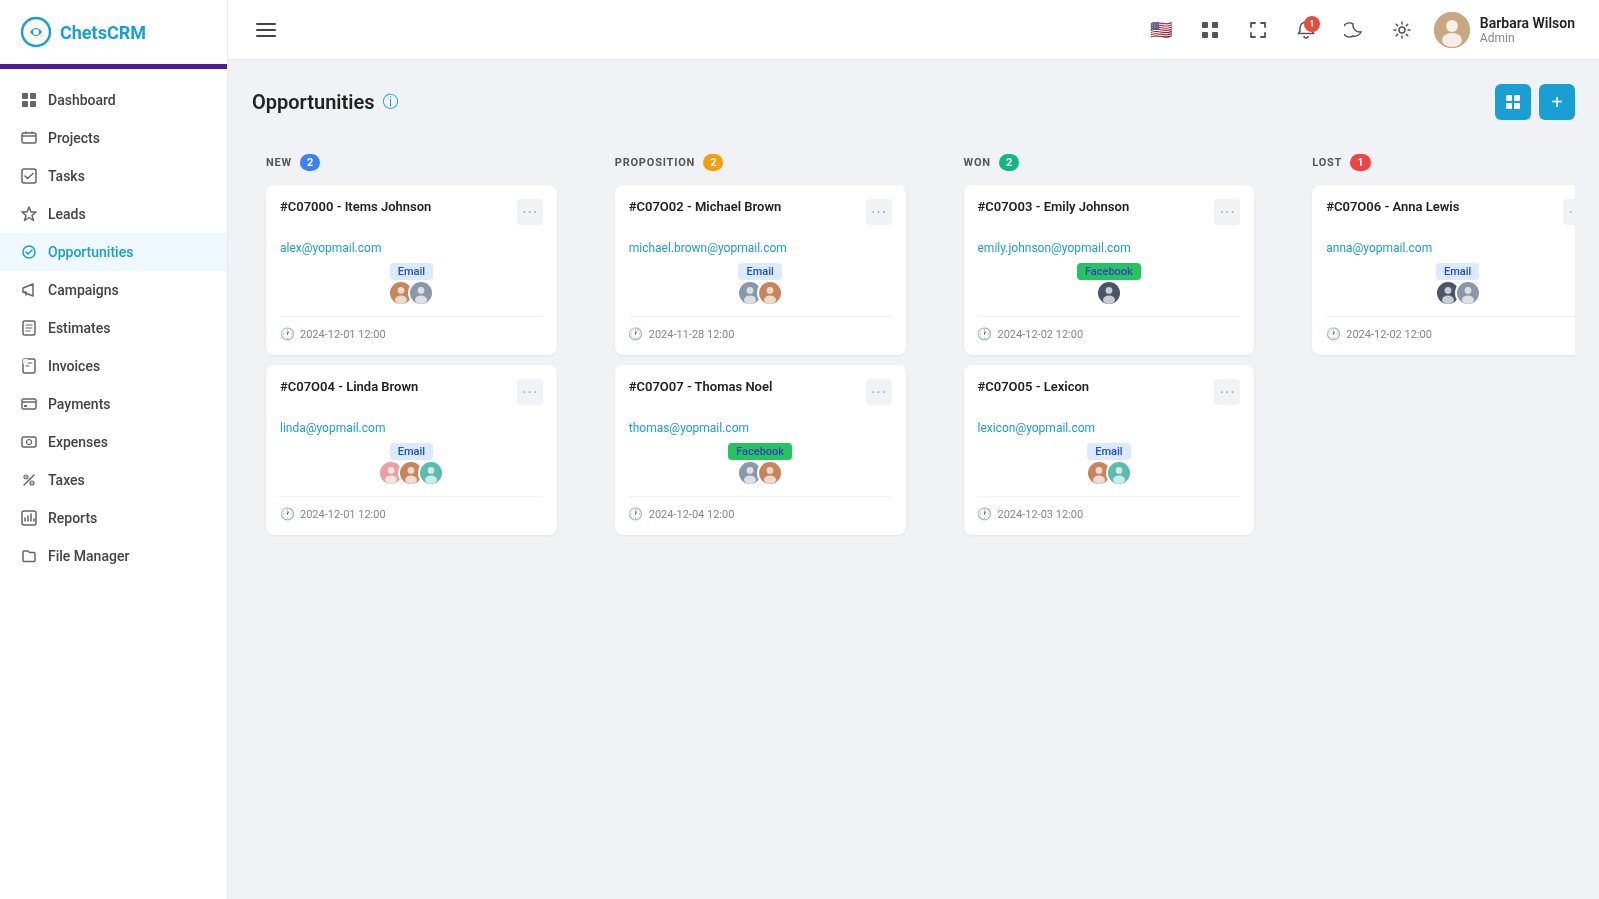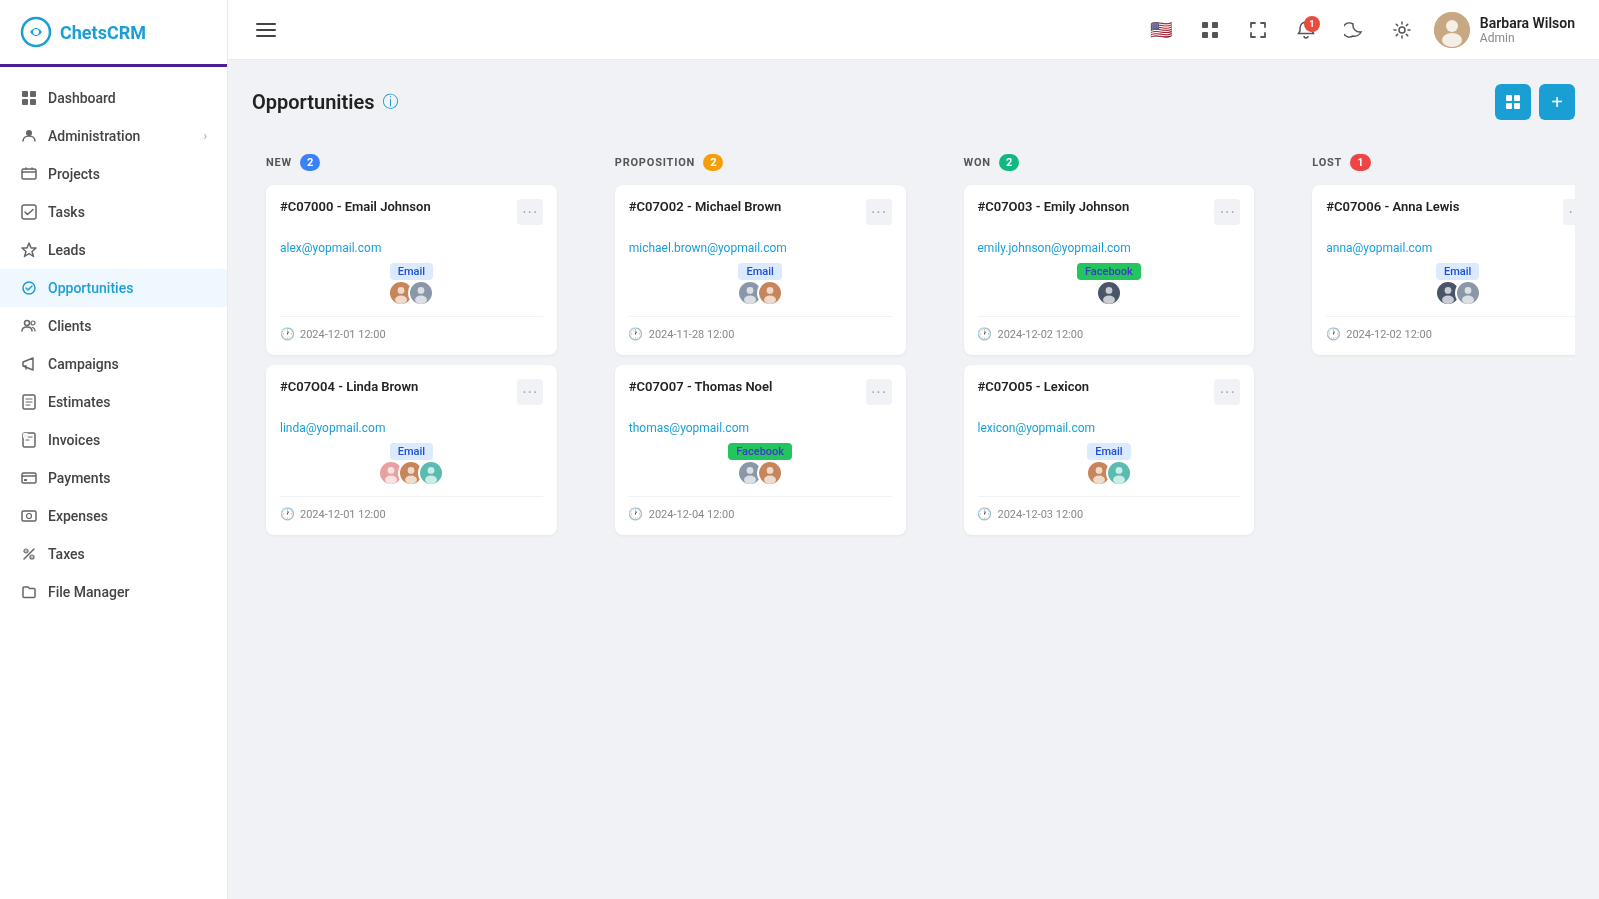--- a/index.html
+++ b/index.html
@@ -1,20 +1,20 @@
 <!DOCTYPE html>
 <html><head>
   <meta charset="utf-8">
   <style>
     * { margin: 0; padding: 0; box-sizing: border-box; }
     body { font-family: -apple-system, BlinkMacSystemFont, 'Segoe UI', Roboto, sans-serif; background: #f0f2f5; display: flex; height: 100vh; overflow: hidden; }
 
     
     .sidebar { width: 228px; background: #fff; border-right: 1px solid #e8eaed; display: flex; flex-direction: column; height: 100vh; overflow-y: auto; flex-shrink: 0; }
-    .sidebar-logo { padding: 16px 20px; display: flex; align-items: center; gap: 8px; border-bottom: 3px solid #4c1d95; }
+    .sidebar-logo { padding: 16px 20px; display: flex; align-items: center; gap: 8px; border-bottom: 5px solid #4c1d95; }
     .logo-icon { width: 32px; height: 32px; }
     .logo-text { font-size: 18px; font-weight: 700; color: #1a9fd4; }
     .sidebar-nav { padding: 12px 0; flex: 1; }
     .nav-item { display: flex; align-items: center; gap: 10px; padding: 10px 20px; cursor: pointer; color: #444; font-size: 14px; font-weight: 500; border-radius: 0; transition: background 0.15s; text-decoration: none; position: relative; }
     .nav-item.active { color: #1a9fd4; background: #f0f8ff; }
     .nav-item .nav-icon { width: 18px; height: 18px; display: flex; align-items: center; justify-content: center; flex-shrink: 0; }
     .nav-item .nav-arrow { margin-left: auto; font-size: 12px; color: #aaa; }
 
     
     .main { flex: 1; display: flex; flex-direction: column; overflow: hidden; }
@@ -91,30 +91,20 @@
         <svg width="16" height="16" viewBox="0 0 16 16" fill="none">
             <rect x="1" y="1" width="6" height="6" rx="1" fill="#666"></rect>
             <rect x="9" y="1" width="6" height="6" rx="1" fill="#666"></rect>
             <rect x="1" y="9" width="6" height="6" rx="1" fill="#666"></rect>
             <rect x="9" y="9" width="6" height="6" rx="1" fill="#666"></rect>
           </svg>
       </span>
       <span>Dashboard</span>
     </div>
 
-    <div class="nav-item">
-      <span class="nav-icon">
-        <svg width="16" height="16" viewBox="0 0 16 16" fill="none">
-            <circle cx="8" cy="5" r="3" fill="#666"></circle>
-            <path d="M2 13c0-3 2.7-5 6-5s6 2 6 5" stroke="#666" stroke-width="1.5" fill="none" stroke-linecap="round"></path>
-          </svg>
-      </span>
-      <span>Administration</span>
-      <span class="nav-arrow">›</span>
-    </div>
 
     <div class="nav-item">
       <span class="nav-icon">
         <svg width="16" height="16" viewBox="0 0 16 16" fill="none">
             <rect x="1" y="3" width="14" height="10" rx="1.5" stroke="#666" stroke-width="1.5" fill="none"></rect>
             <path d="M5 3V2M11 3V2" stroke="#666" stroke-width="1.5" stroke-linecap="round"></path>
             <path d="M1 6h14" stroke="#666" stroke-width="1.5"></path>
           </svg>
       </span>
       <span>Projects</span>
@@ -142,31 +132,20 @@
     <div class="nav-item active">
       <span class="nav-icon">
         <svg width="16" height="16" viewBox="0 0 16 16" fill="none">
             <circle cx="8" cy="8" r="6" stroke="#1a9fd4" stroke-width="1.5" fill="none"></circle>
             <path d="M5 8l2 2 4-4" stroke="#1a9fd4" stroke-width="1.5" stroke-linecap="round" stroke-linejoin="round"></path>
           </svg>
       </span>
       <span>Opportunities</span>
     </div>
 
-    <div class="nav-item">
-      <span class="nav-icon">
-        <svg width="16" height="16" viewBox="0 0 16 16" fill="none">
-            <circle cx="6" cy="5" r="2.5" stroke="#666" stroke-width="1.5" fill="none"></circle>
-            <path d="M1 13c0-2.5 2.2-4 5-4s5 1.5 5 4" stroke="#666" stroke-width="1.5" fill="none" stroke-linecap="round"></path>
-            <circle cx="12" cy="5" r="2" stroke="#666" stroke-width="1.2" fill="none"></circle>
-            <path d="M14 13c0-1.8-1-3-2.5-3.5" stroke="#666" stroke-width="1.2" fill="none" stroke-linecap="round"></path>
-          </svg>
-      </span>
-      <span>Clients</span>
-    </div>
 
     <div class="nav-item">
       <span class="nav-icon">
         <svg width="16" height="16" viewBox="0 0 16 16" fill="none">
             <path d="M2 10V6l10-4v12L2 10zm0 0h3" stroke="#666" stroke-width="1.5" stroke-linejoin="round" fill="none"></path>
             <path d="M5 10v3" stroke="#666" stroke-width="1.5" stroke-linecap="round"></path>
           </svg>
       </span>
       <span>Campaigns</span>
     </div>
@@ -219,20 +198,29 @@
         <svg width="16" height="16" viewBox="0 0 16 16" fill="none">
             <path d="M3 13L13 3M5 5h.01M11 11h.01" stroke="#666" stroke-width="1.5" stroke-linecap="round"></path>
             <circle cx="5" cy="5" r="2" stroke="#666" stroke-width="1.2" fill="none"></circle>
             <circle cx="11" cy="11" r="2" stroke="#666" stroke-width="1.2" fill="none"></circle>
           </svg>
       </span>
       <span>Taxes</span>
     </div>
 
 
+    <div class="nav-item">
+      <span class="nav-icon">
+        <svg width="16" height="16" viewBox="0 0 16 16" fill="none">
+            <rect x="1" y="1" width="14" height="14" rx="2" stroke="#666" stroke-width="1.5" fill="none"></rect>
+            <path d="M4 11V8M7 11V6M10 11V4M13 11V9" stroke="#666" stroke-width="1.5" stroke-linecap="round"></path>
+          </svg>
+      </span>
+      <span>Reports</span>
+    </div>
 
     <div class="nav-item">
       <span class="nav-icon">
         <svg width="16" height="16" viewBox="0 0 16 16" fill="none">
             <path d="M2 4a1 1 0 011-1h4l1.5 1.5H13a1 1 0 011 1v7a1 1 0 01-1 1H3a1 1 0 01-1-1V4z" stroke="#666" stroke-width="1.5" fill="none"></path>
           </svg>
       </span>
       <span>File Manager</span>
     </div>
 
@@ -319,21 +307,21 @@
 
     <div class="kanban-board" id="kanban-board">
     <div class="kanban-column">
     <div class="column-header">
       <span class="column-title">NEW</span>
       <span class="column-badge badge-blue">2</span>
     </div>
 
     <div class="card">
       <div class="card-header">
-        <span class="card-title">#C07000 - Email Johnson</span>
+        <span class="card-title">#C07000 - Items Johnson</span>
         <button class="card-menu">···</button>
       </div>
       <div class="card-email">alex@yopmail.com</div>
       <div class="card-meta">
         <span class="card-tag tag-email">Email</span>
         <div class="card-avatars">
           <div class="avatar-sm" style="background:#c8845a">
                   <svg width="26" height="26" viewBox="0 0 26 26">
                     <circle cx="13" cy="10" r="4" fill="rgba(255,255,255,0.7)"></circle>
                     <ellipse cx="13" cy="21" rx="7" ry="5" fill="rgba(255,255,255,0.7)"></ellipse>

